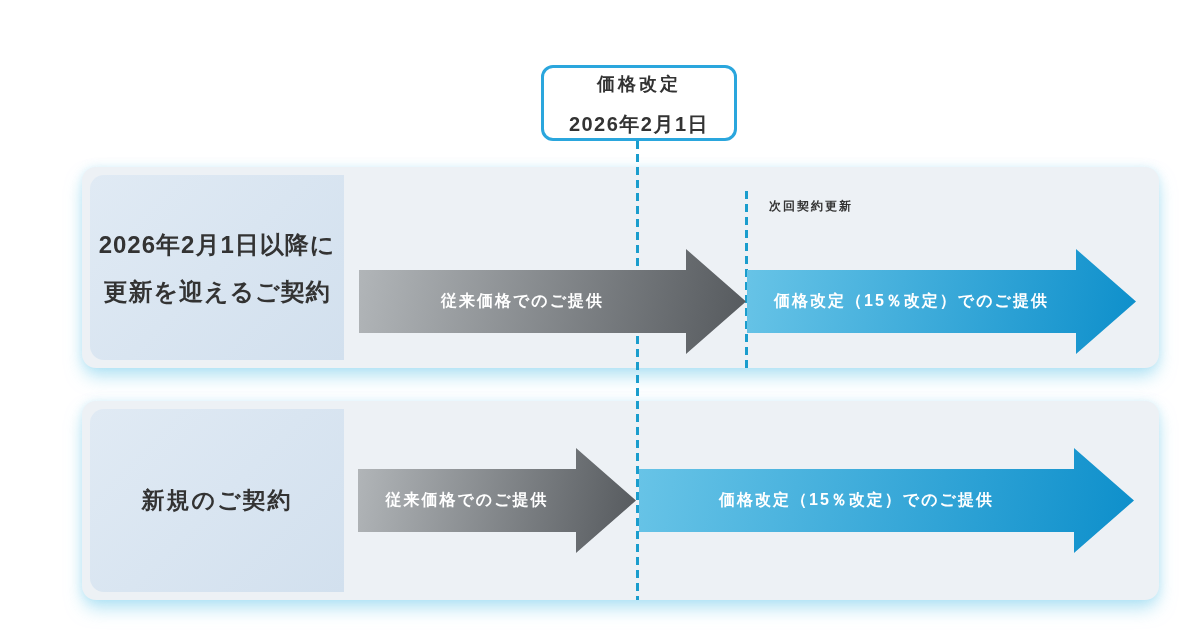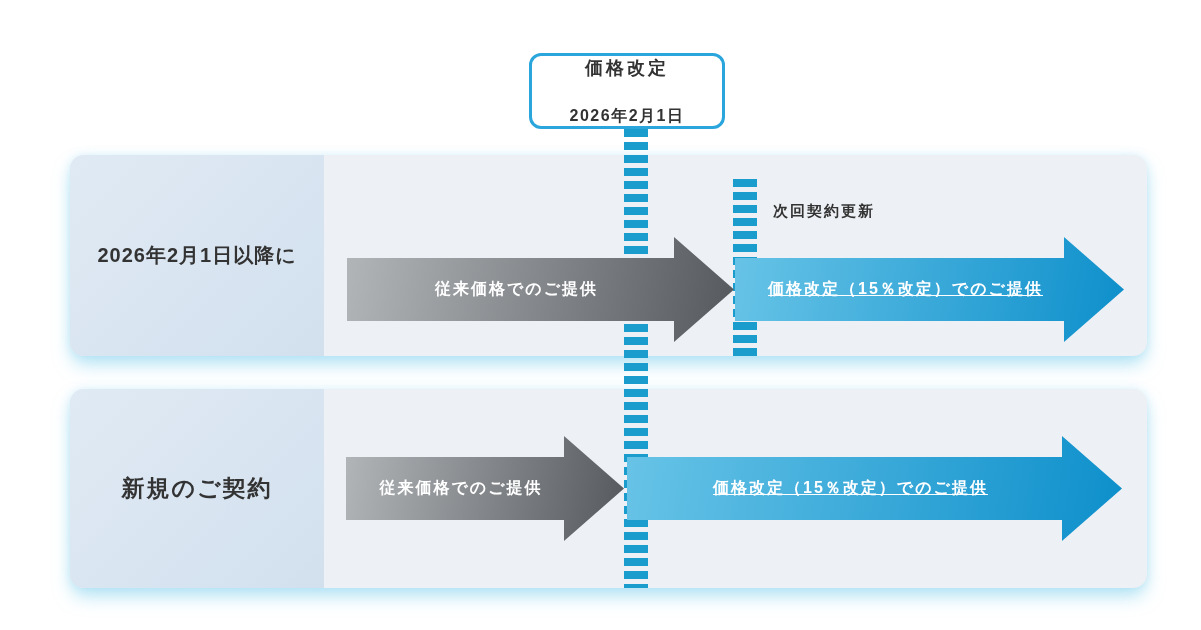--- a/index.html
+++ b/index.html
@@ -8,41 +8,41 @@
     --text_dark:#333333;
     --panel_bg:#edf1f5;
     --label_from:#e0eaf4;
     --label_to:#d2e0ee;
     --gray_from:#b2b6b9;
     --gray_to:#55595d;
     --blue_from:#68c4e7;
     --blue_to:#0d8fcb;
     --glow:rgba(118,205,236,.55);
   }
-  *{margin:0;padding:12px;box-sizing:border-box;}
+  *{margin:8px;padding:0;box-sizing:border-box;}
   html,body{width:1201px;height:630px;}
   body{
     position:relative;
     background:#ffffff;
     font-family:"Liberation Sans", sans-serif;
     font-weight:700;
     color:var(--text_dark);
     overflow:hidden;
   }
   
   .callout{
     position:absolute; left:517px; top:41px; width:196px; height:76px;
     background:#ffffff;
     border:3px solid var(--accent_blue);
     border-radius:12px;
     display:flex; flex-direction:column; align-items:center; justify-content:center;
     z-index:5; text-align:center;
   }
   .callout-title{font-size:18px; letter-spacing:3px; line-height:26px;}
-  .callout-date{font-size:16px; letter-spacing:1.5px; line-height:22px;}
+  .callout-date{font-size:20px; letter-spacing:1.5px; line-height:22px;}
   
   .vdash{
     position:absolute; width:3px; z-index:2;
     background:repeating-linear-gradient(
       to bottom,
       var(--dash_teal) 0px, var(--dash_teal) 8px,
       transparent 8px, transparent 13px);
   }
   .vdash.main{left:612px; top:117px; height:459px;}
   .vdash.renewal{left:721px; top:167px; height:177px;}
@@ -56,64 +56,65 @@
   }
   .panel.row1{top:143px; height:201px;}
   .panel.row2{top:377px; height:199px;}
   .label-box{
     position:absolute; left:0; top:0; bottom:0; width:254px;
     background:linear-gradient(135deg, var(--label_from) 0%, var(--label_to) 100%);
     border-radius:14px 0 0 14px;
     display:flex; flex-direction:column; align-items:center; justify-content:center;
     text-align:center;
   }
-  .label-main{font-size:20px; letter-spacing:1px; line-height:31px;}
+  .label-main{font-size:24px; letter-spacing:1px; line-height:31px;}
   .label-note{font-size:14px; letter-spacing:0.5px; line-height:24px; margin-top:2px;}
   .label-single{font-size:23px; letter-spacing:2px;font-family:Liberation Serif, serif;}
   
   .annotation{
     position:absolute; left:737px; top:161px; z-index:3;
-    font-size:15px; letter-spacing:2px; line-height:27px;
+    font-size:12px; letter-spacing:2px; line-height:27px;
   }
   
   .arrow{
     position:absolute; height:105px; z-index:3;
     clip-path:polygon(
       0 21px,
       calc(100% - 60px) 21px,
       calc(100% - 60px) 0,
       100% 52.5px,
       calc(100% - 60px) 105px,
       calc(100% - 60px) 84px,
       0 84px);
     display:flex; align-items:center; justify-content:center;
     padding-right:60px;
     color:#ffffff; font-size:16px; letter-spacing:2px; white-space:nowrap;
   }
   .arrow.gray{background:linear-gradient(100deg, var(--gray_from) 0%, var(--gray_to) 100%);}
-  .arrow.blue{background:linear-gradient(100deg, var(--blue_from) 0%, var(--blue_to) 100%);text-decoration:underline;}
+  .arrow.blue{background:linear-gradient(100deg, var(--blue_from) 0%, var(--blue_to) 100%);}
   .arrow.r1-gray{left:335px; top:225px; width:387px;}
   .arrow.r1-blue{left:723px; top:225px; width:389px;}
   .arrow.r2-gray{left:334px; top:424px; width:278px;}
   .arrow.r2-blue{left:615px; top:424px; width:495px;}
 </style>
 </head>
 <body>
 
 <div class="callout">
   <div class="callout-title">価格改定</div>
   <div class="callout-date">2026年2月1日</div>
 </div>
 
 <div class="vdash main"></div>
 <div class="vdash renewal"></div>
 
 <div class="panel row1">
   <div class="label-box">
     <div class="label-main">2026年2月1日以降に</div>
+    <div class="label-main">更新を迎えるご契約</div>
   </div>
 </div>
 
 <div class="annotation">
   <div>次回契約更新</div>
 </div>
 
 <div class="arrow gray r1-gray">
   <span>従来価格でのご提供</span>
 </div>

